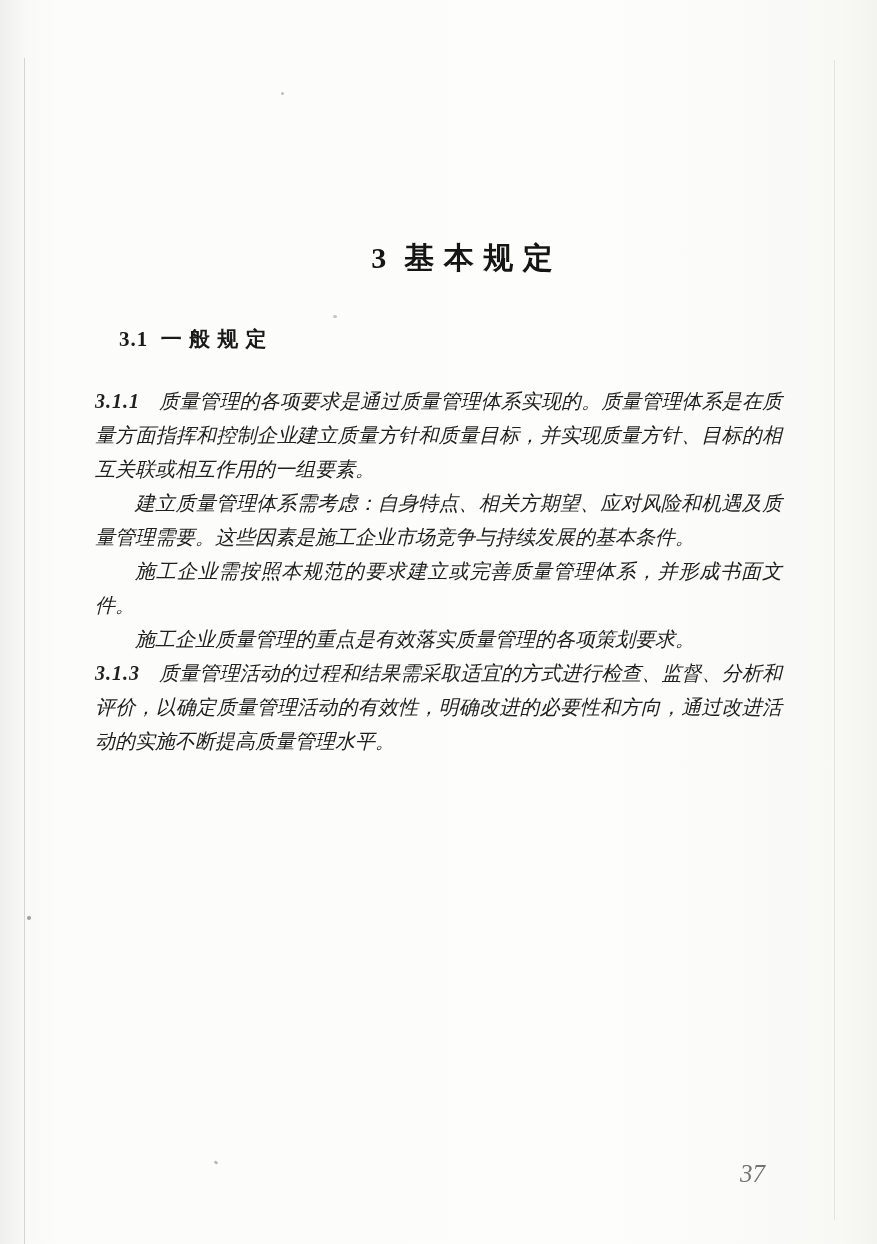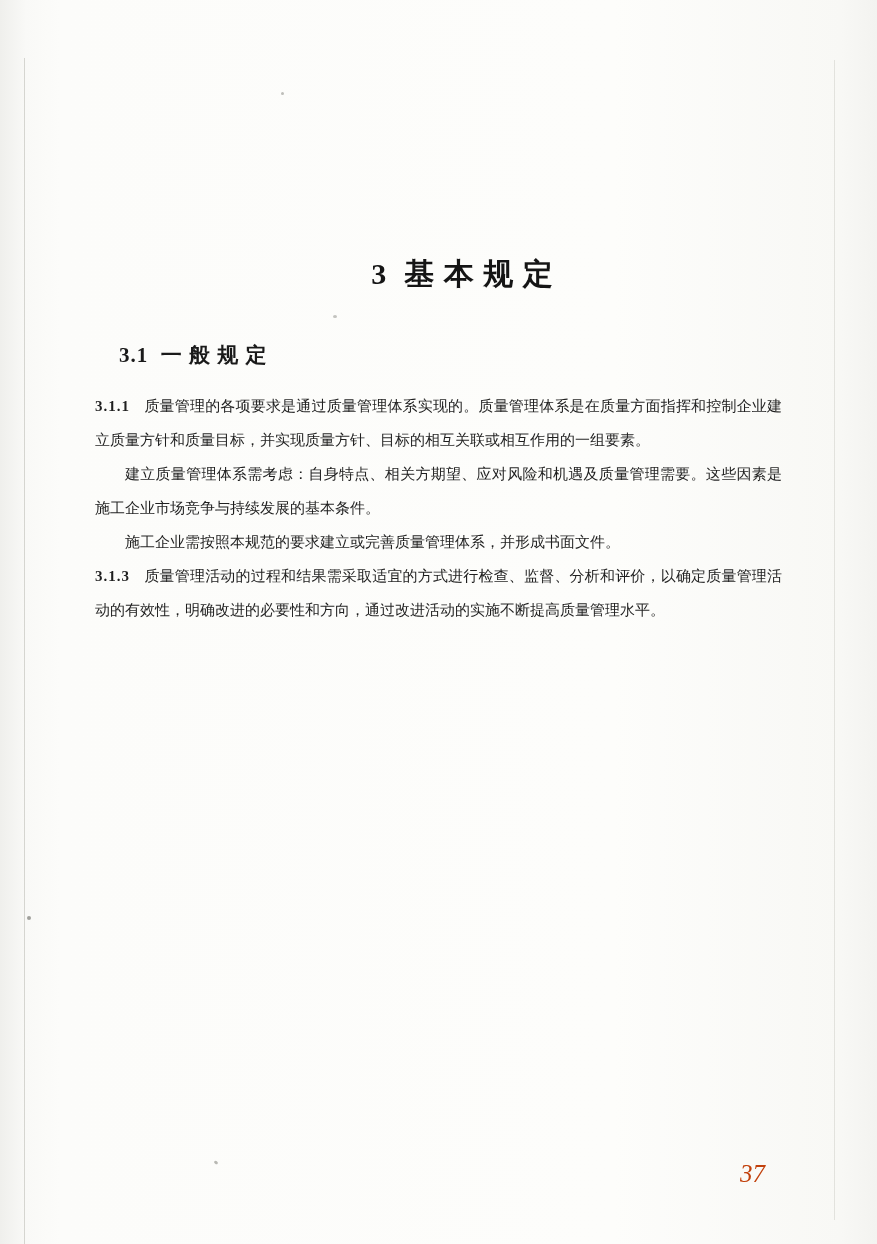--- a/index.html
+++ b/index.html
@@ -15,41 +15,41 @@
 
   .speck { position:absolute; background:#8a8a84; border-radius:50%; }
   .speck.s1 { left:281px; top:92px;  width:3px; height:3px; opacity:.55; }
   .speck.s2 { left:333px; top:315px; width:4px; height:3px; opacity:.5;  }
   .speck.s3 { left:27px;  top:916px; width:4px; height:4px; opacity:.8;  }
   .speck.s4 { left:214px; top:1161px; width:4px; height:3px; opacity:.6; transform:rotate(35deg); }
 
   .page-content { position:absolute; left:95px; top:238px; width:687px; }
 
   .chapter-title {
-    margin:16px; font-size:30px; font-weight:bold; color:#151515;
+    margin:0; font-size:30px; font-weight:bold; color:#151515;
     text-align:center; white-space:pre; position:relative; left:24px;
     letter-spacing:1px;
   }
   .section-heading {
     margin:46px 0 0 0; font-size:21px; font-weight:bold; color:#1a1a1a;
     white-space:pre; position:relative; left:24px;
     letter-spacing:1px;
   }
   .body-text {
-    margin-top:20px; font-size:15px; line-height:34px;
-    text-align:justify; text-align-last:left;
+    margin-top:31px; font-size:20px; line-height:34px;
+    text-align:justify; text-align-last:left;font-style:italic;
   }
   .body-text p { margin:0; }
   .body-text p.indented { text-indent:2em; }
   .clause-num { font-weight:bold; margin-right:0.95em; letter-spacing:1px; }
   .clause-num:empty { display:none; margin:0; }
 
   .page-number {
     position:absolute; right:112px; top:1160px;
-    font-size:25px; font-style:italic; color:#c2410c;
+    font-size:25px; font-style:italic; color:#737373;
     font-family:"Liberation Serif","DejaVu Serif",serif;
   }
 </style>
 </head>
 <body>
 
 <div class="edge-line left"></div>
 <div class="edge-line right"></div>
 <div class="speck s1"></div>
 <div class="speck s2"></div>
@@ -65,19 +65,20 @@
   <div class="body-text">
 
     <p><span class="clause-num">3.1.1</span><span>质量管理的各项要求是通过质量管理体系实现的。质量管理体系是在质量方面指挥和控制企业建立质量方针和质量目标，并实现质量方针、目标的相互关联或相互作用的一组要素。</span></p>
 
     <p class="indented"><span>建立质量管理体系需考虑：自身特点、相关方期望、应对风险和机遇及质量管理需要。这些因素是施工企业市场竞争与持续发展的基本条件。</span></p>
 
     <p class="indented"><span>施工企业需按照本规范的要求建立或完善质量管理体系，并形成书面文件。</span></p>
 
 
 
+    <p class="indented"><span>施工企业质量管理的重点是有效落实质量管理的各项策划要求。</span></p>
 
     <p><span class="clause-num">3.1.3</span><span>质量管理活动的过程和结果需采取适宜的方式进行检查、监督、分析和评价，以确定质量管理活动的有效性，明确改进的必要性和方向，通过改进活动的实施不断提高质量管理水平。</span></p>
 
   </div>
 </div>
 
 <div class="page-number">37</div>
 
 </body></html>

